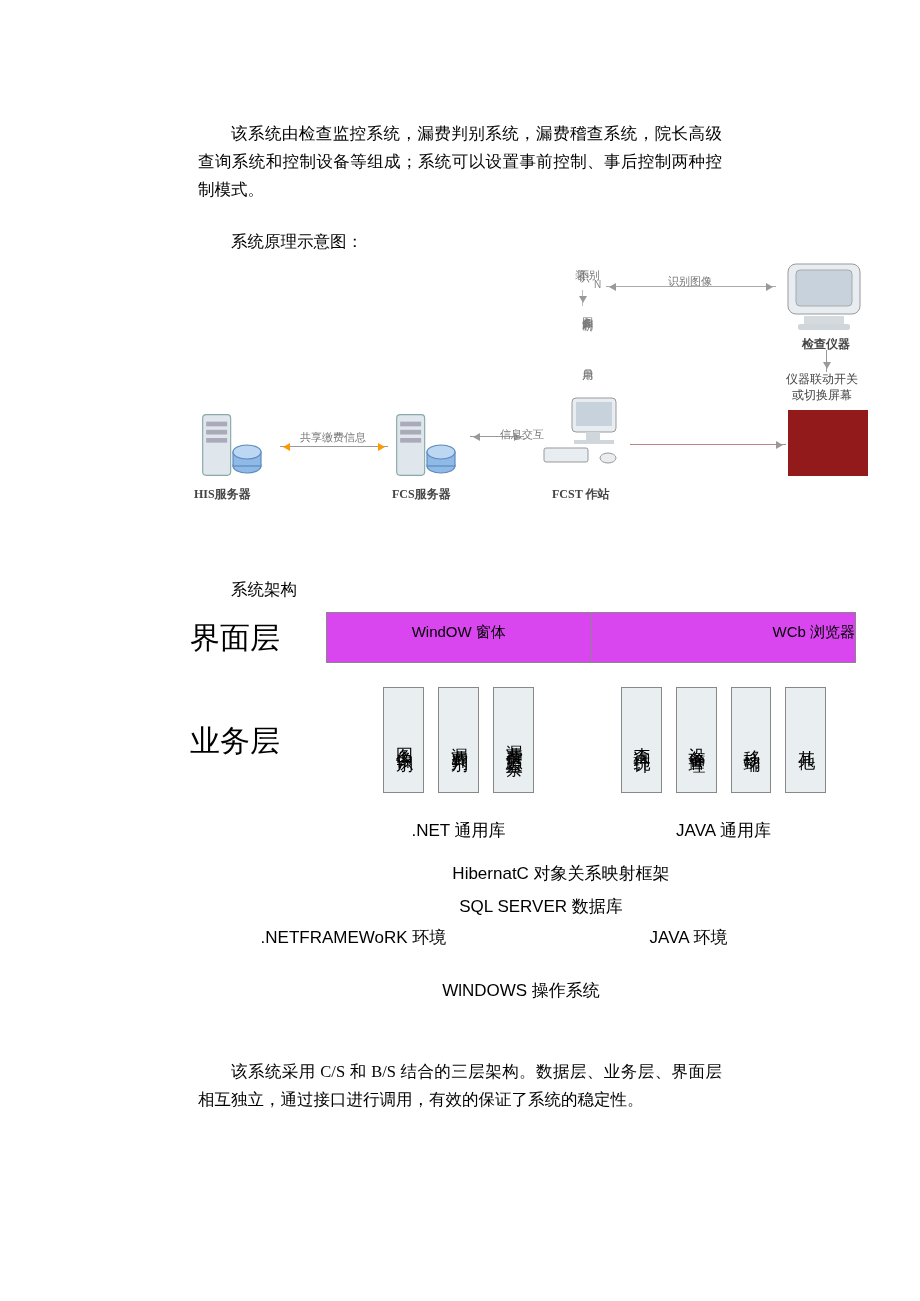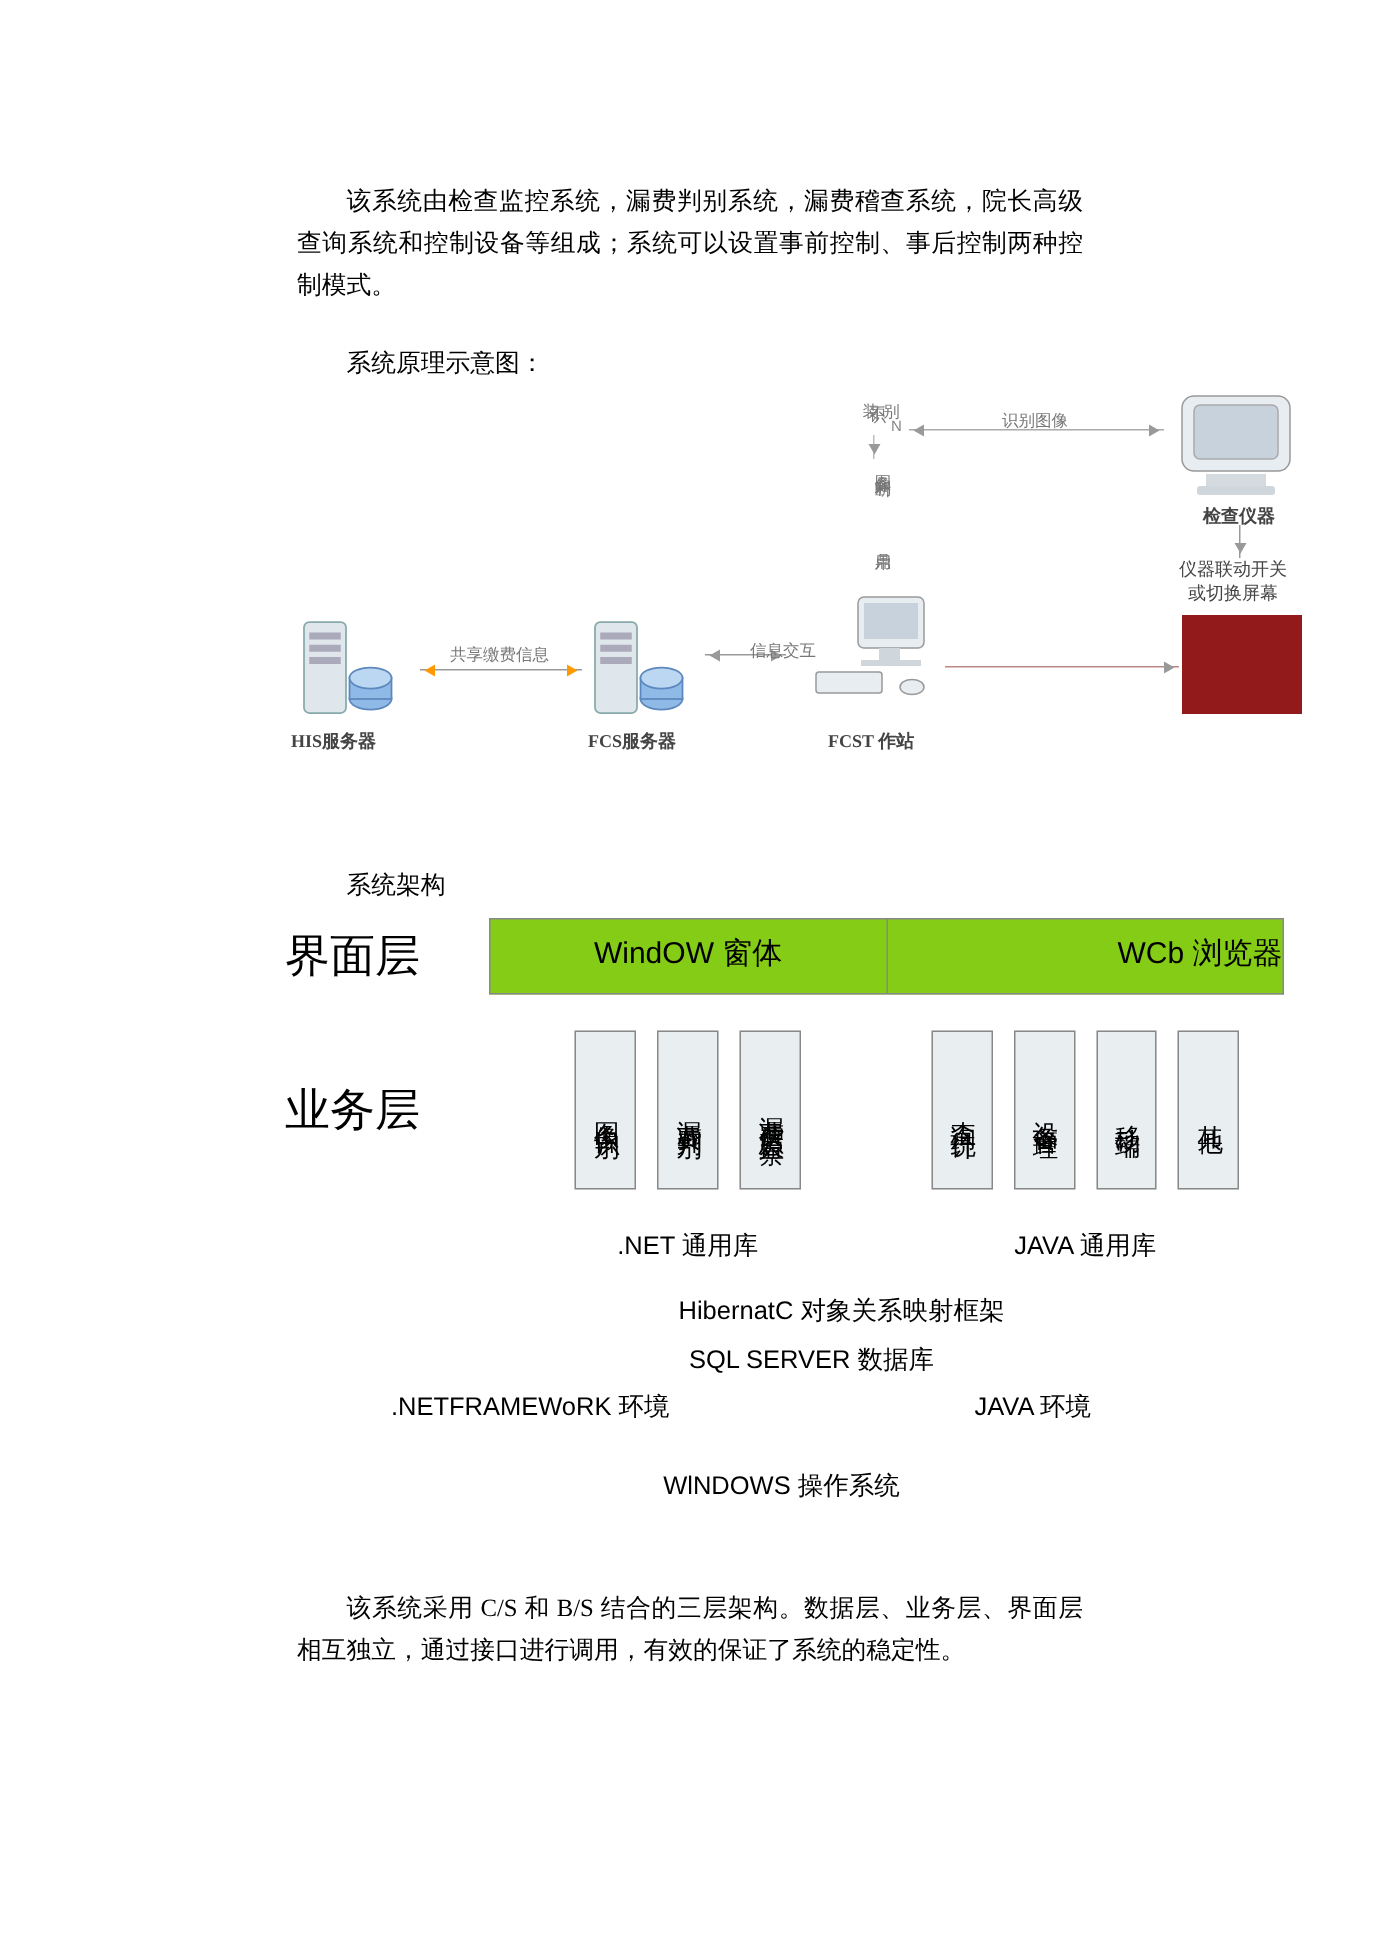--- a/index.html
+++ b/index.html
@@ -20,21 +20,21 @@
   .vArrow{position:absolute;width:0;border-left:1px solid #999;}
   .vArrow::after{content:"";position:absolute;left:-4px;bottom:-1px;border:4px solid transparent;border-top:7px solid #999;}
 
   .svgicon{position:absolute;}
   .redbox{position:absolute;width:80px;height:66px;background:#931a1a;}
 
   
   .arch{width:670px;margin:8px 0 36px -12px;}
   .archRow{display:flex;align-items:stretch;}
   .layerTitle{width:136px;font-size:30px;font-family:"SimSun",serif;display:flex;align-items:center;justify-content:flex-start;padding-left:4px;}
-  .uiCell{flex:1;border:1px solid #888;background:#84cc16;text-align:center;font-size:20px;font-family:Arial,"SimSun",sans-serif;padding:6px 0;}
+  .uiCell{flex:1;border:1px solid #888;background:#d946ef;text-align:center;font-size:15px;font-family:Arial,"SimSun",sans-serif;padding:6px 0;}
   .uiCell+.uiCell{border-left:none;text-align:right;}
   .bizGroup{flex:1;display:flex;gap:14px;padding:6px 4px;}
   .vbox{border:1px solid #888;background:#e9eff0;padding:6px 5px;font-size:17px;writing-mode:vertical-rl;text-orientation:upright;letter-spacing:3px;display:flex;align-items:center;justify-content:center;min-height:92px;min-width:20px;}
   .lib{flex:1;text-align:center;font-family:Arial,"SimSun",sans-serif;font-size:17px;padding:4px 0;}
   .ctr{text-align:center;font-family:Arial,"SimSun",sans-serif;font-size:17px;padding:2px 0;}
   .envRow{display:flex;}
   .env{flex:1;text-align:center;font-family:Arial,"SimSun",sans-serif;font-size:17px;}
 </style>
 </head>
 <body>

